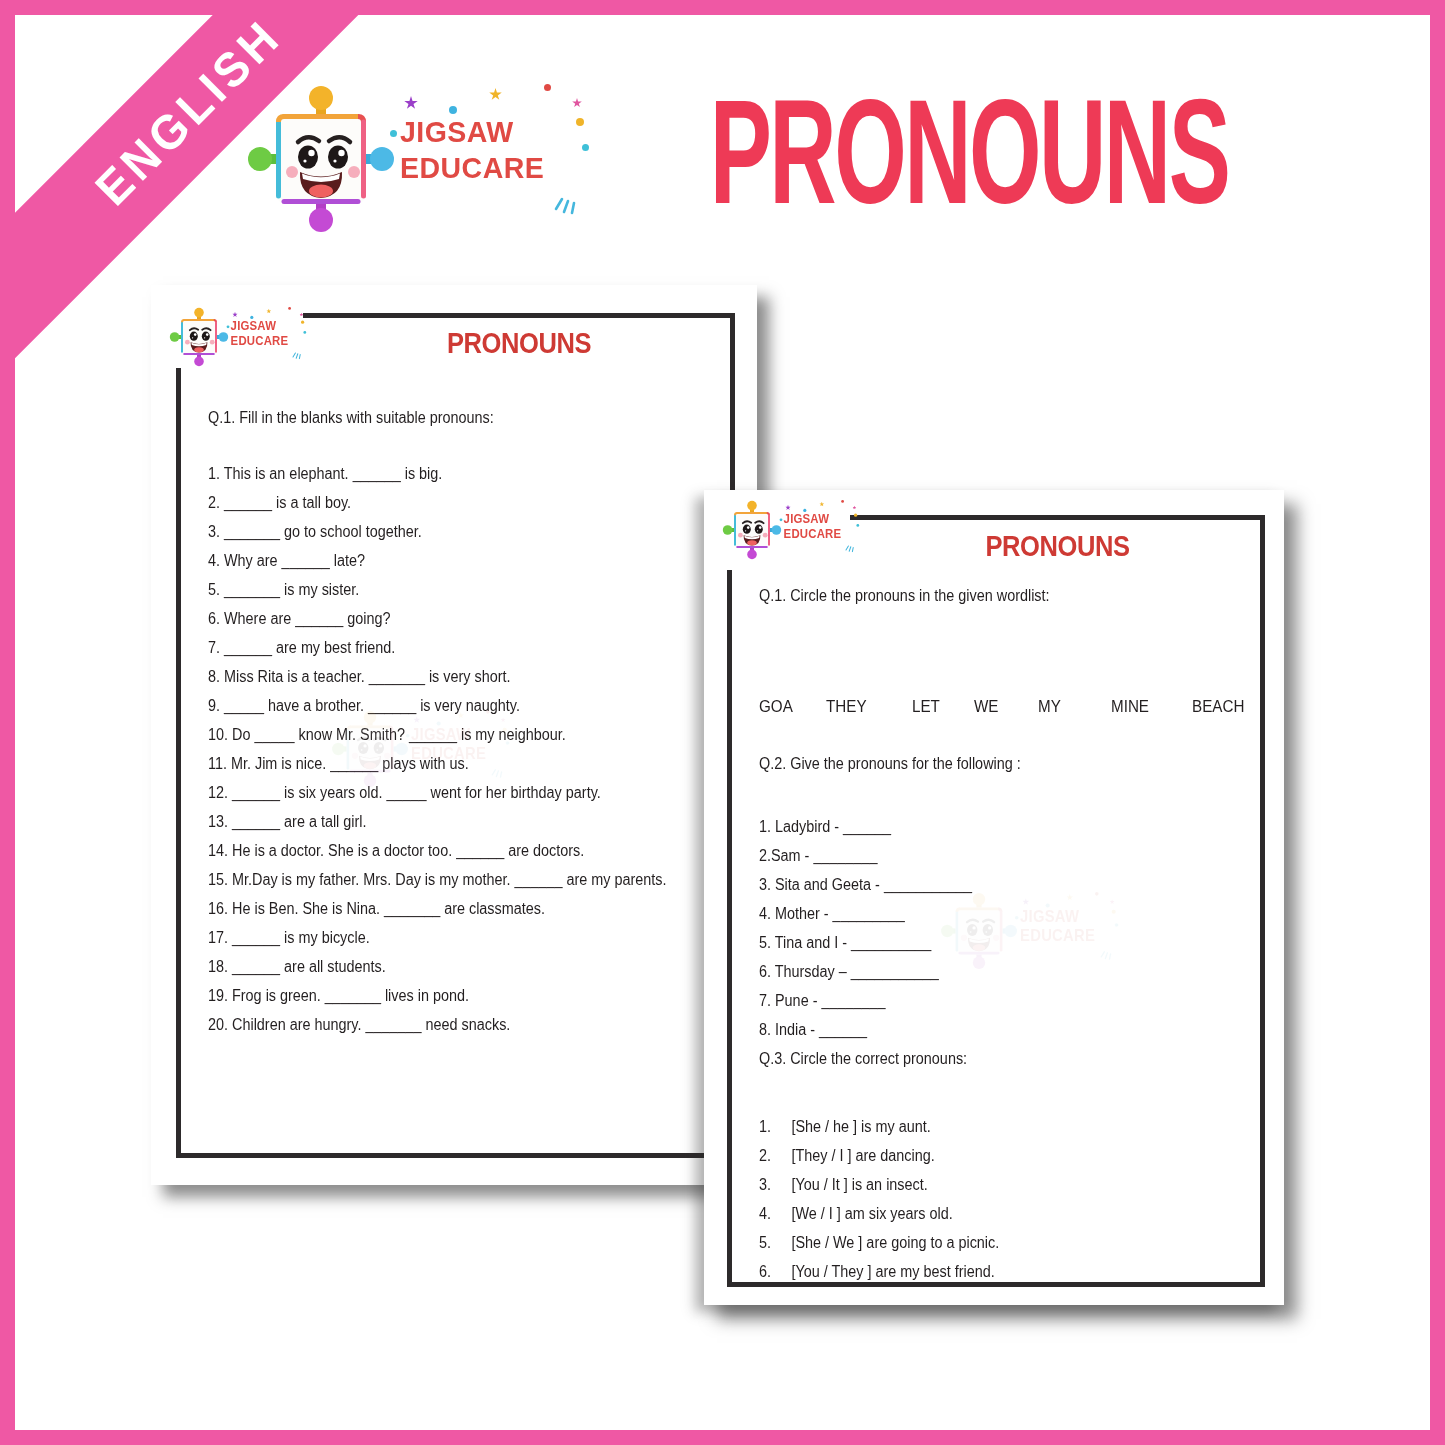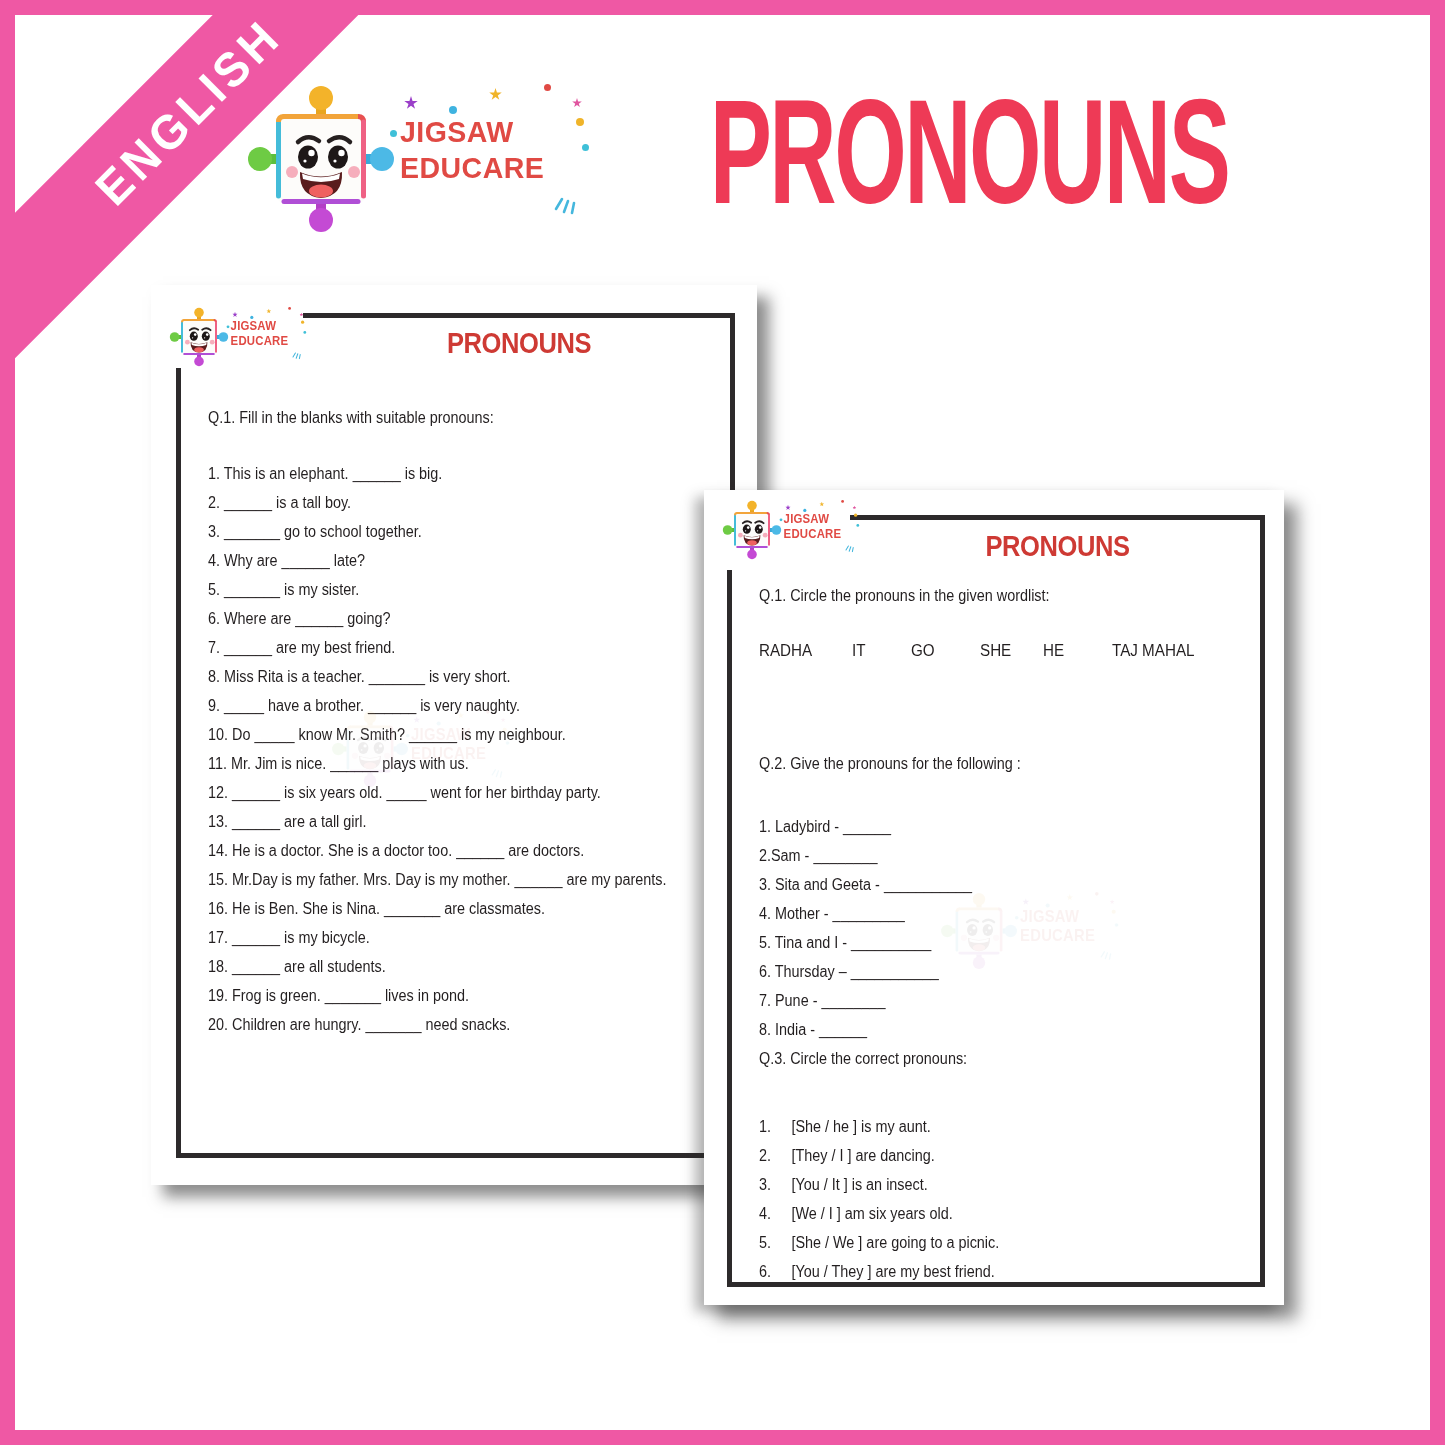--- a/index.html
+++ b/index.html
@@ -340,27 +340,28 @@
       <path d="M4,21 L10,11" stroke="#45b7dd" stroke-width="2.6" stroke-linecap="round"></path>
       <path d="M12,24 L16,13" stroke="#45b7dd" stroke-width="2.6" stroke-linecap="round"></path>
       <path d="M20,25 L22,15" stroke="#45b7dd" stroke-width="2.6" stroke-linecap="round"></path>
     </svg>
   </div>
 </div>
     <div class="page-title p2-title">PRONOUNS</div>
 
     <div class="q-heading txt p2-q1">Q.1. Circle the pronouns in the given wordlist:</div>
 
-    <div class="wordrow row1">
-      <span>RADHA</span>
-      <span>IT</span>
-      <span>GO</span>
-      <span>SHE</span>
-      <span>HE</span>
-      <span>TAJ MAHAL</span>
+    <div class="wordrow row2">
+      <span>GOA</span>
+      <span>THEY</span>
+      <span>LET</span>
+      <span>WE</span>
+      <span>MY</span>
+      <span>MINE</span>
+      <span>BEACH</span>
     </div>
 
     <div class="q-heading txt p2-q2">Q.2. Give the pronouns for the following :</div>
     <div class="lines txt p2-q2items">
       <div>1. Ladybird - ______</div>
       <div>2.Sam - ________</div>
       <div>3. Sita and Geeta - ___________</div>
       <div>4. Mother - _________</div>
       <div>5. Tina and I - __________</div>
       <div>6. Thursday – ___________</div>

